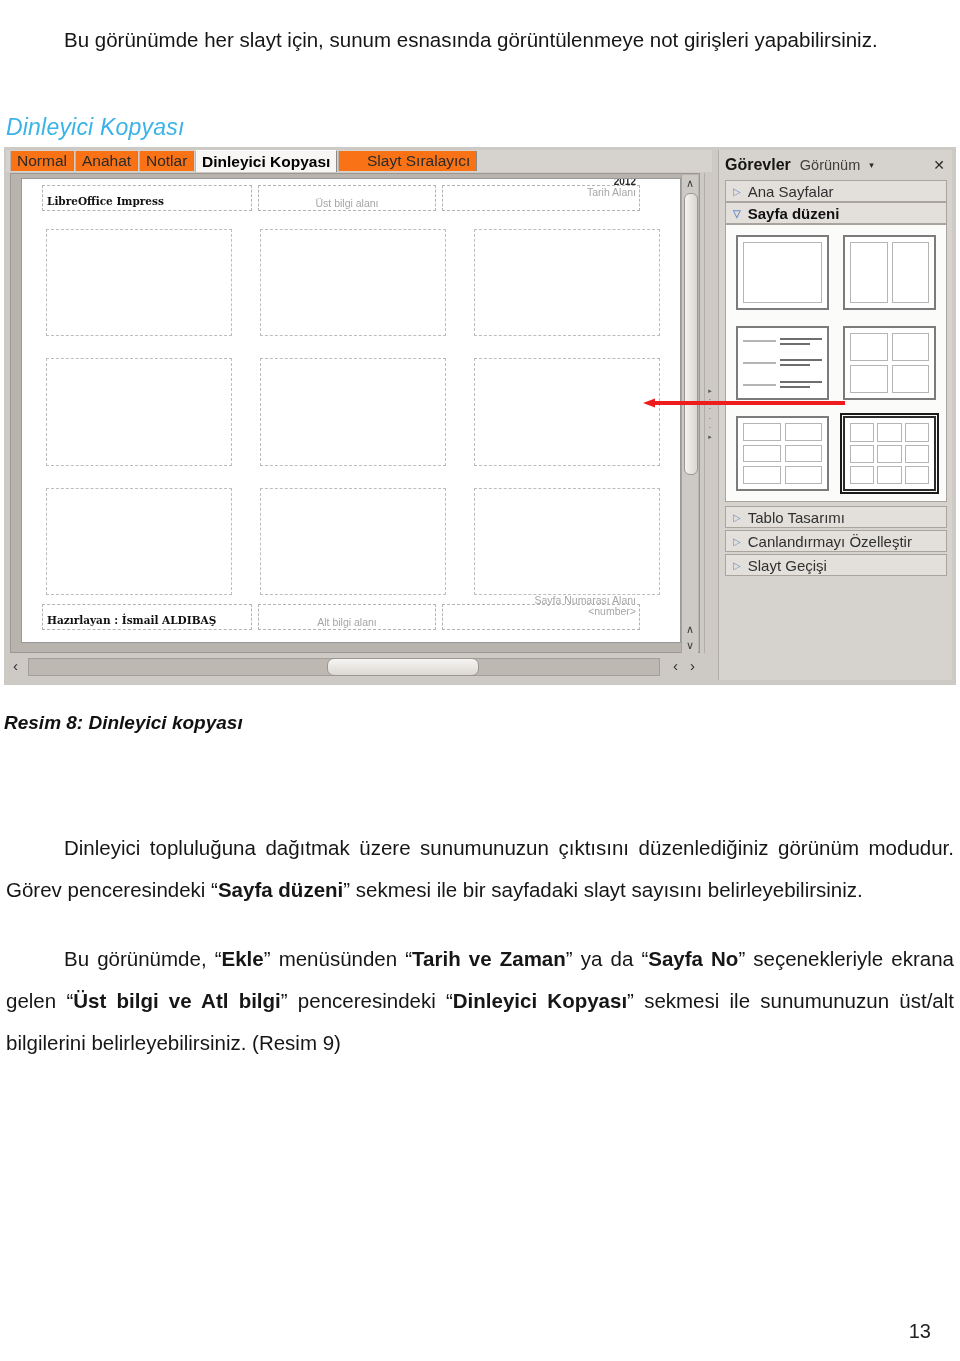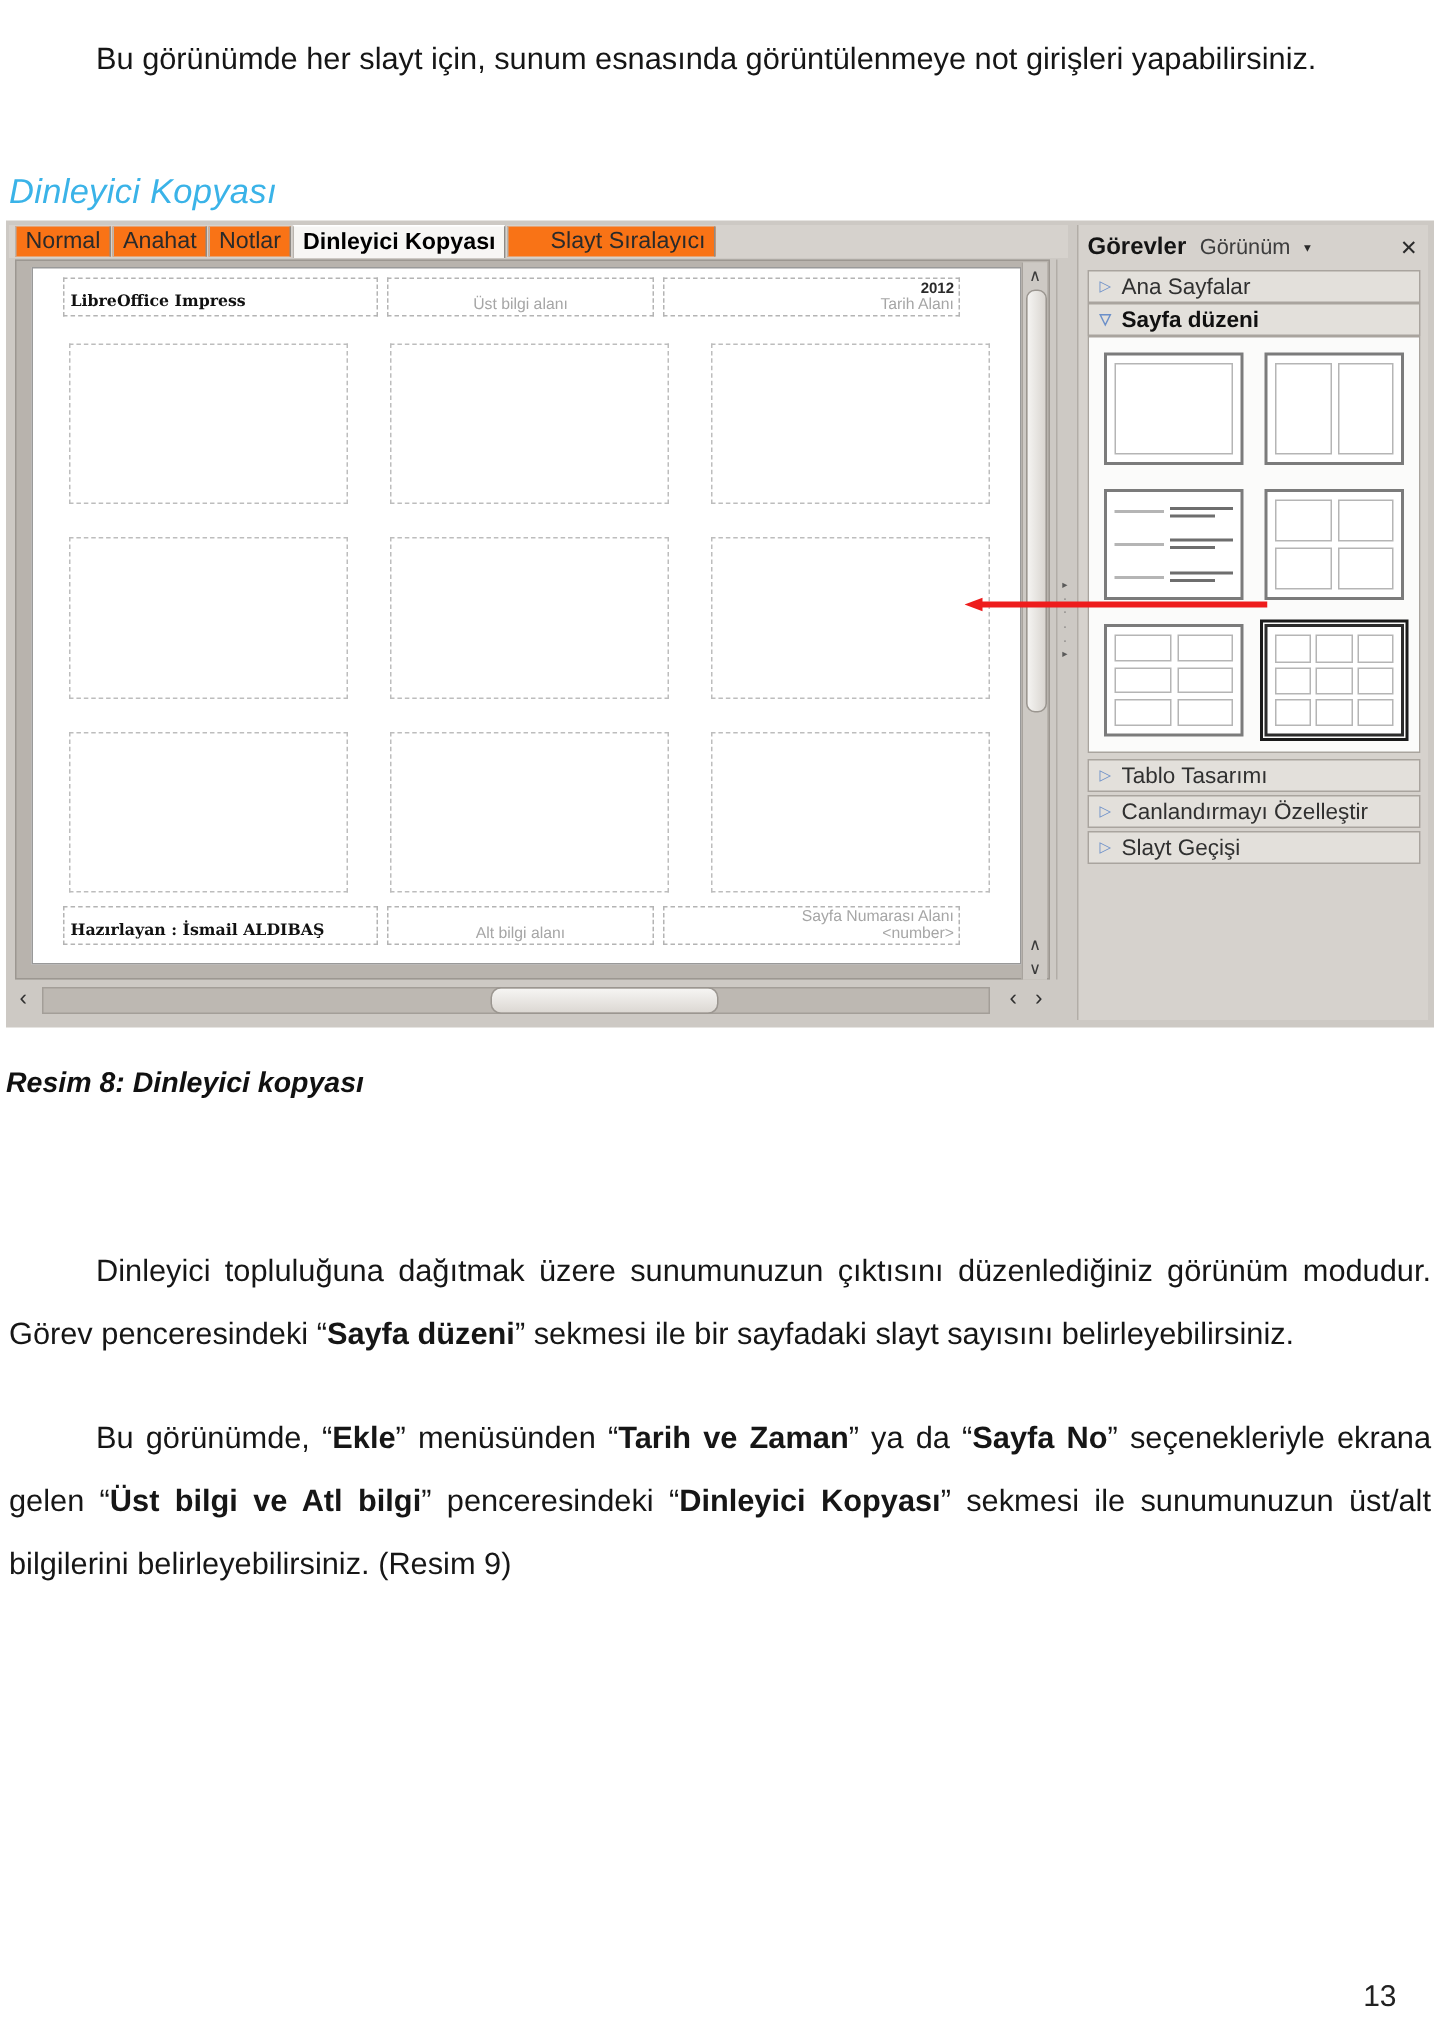--- a/index.html
+++ b/index.html
@@ -119,21 +119,21 @@
   .field-box.mid{ width:178px; margin-left:6px; justify-content:center;text-align:right; }
   .field-box.right{ width:198px; margin-left:6px; justify-content:flex-end; text-align:right; }
 
   .fld-strong{
     color:#111; font-size:10.5px; font-weight:bold;
     font-family:"DejaVu Serif", serif;
     position:absolute; left:4px; bottom:3px; white-space:nowrap;
   }
   .fld-stack{
     display:flex; flex-direction:column; align-items:flex-end;
-    line-height:11px; position:absolute; right:3px; bottom:1px;margin-top:13px;
+    line-height:11px; position:absolute; right:3px; bottom:12px;margin-top:13px;
   }
   .fld-stack .y{ color:#2b2b2b; font-weight:bold; font-size:10px; }
 
   
   #slot-grid{
     position:absolute; left:24px; top:50px;
     width:614px; height:366px;
     display:grid;
     grid-template-columns:repeat(3,1fr);
     grid-template-rows:repeat(3,1fr);

